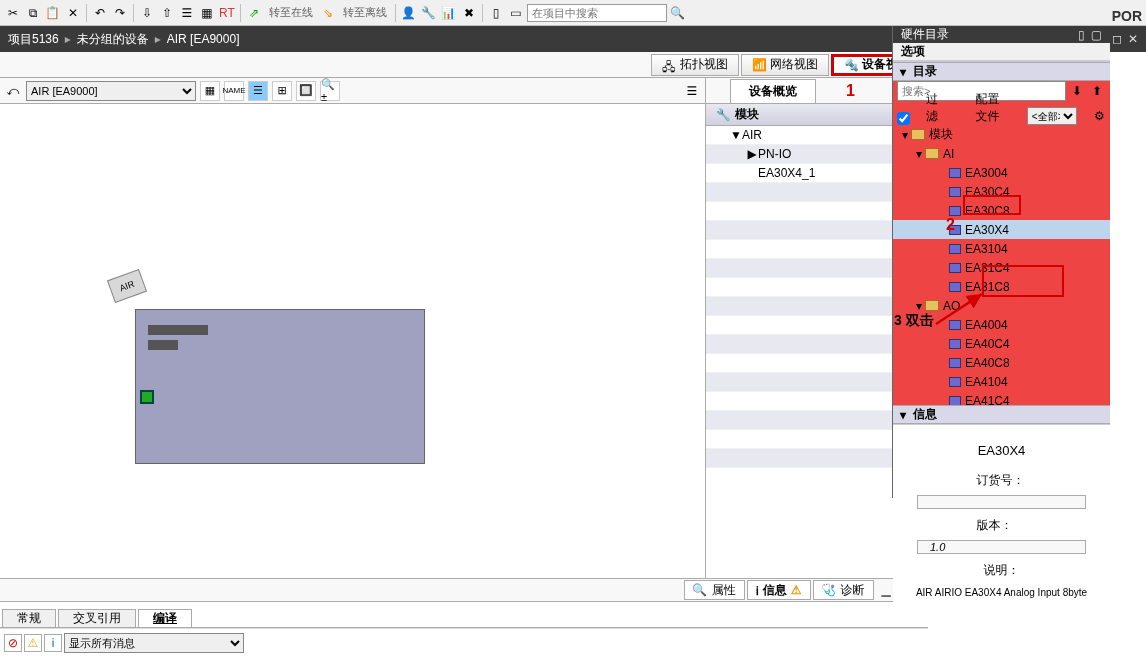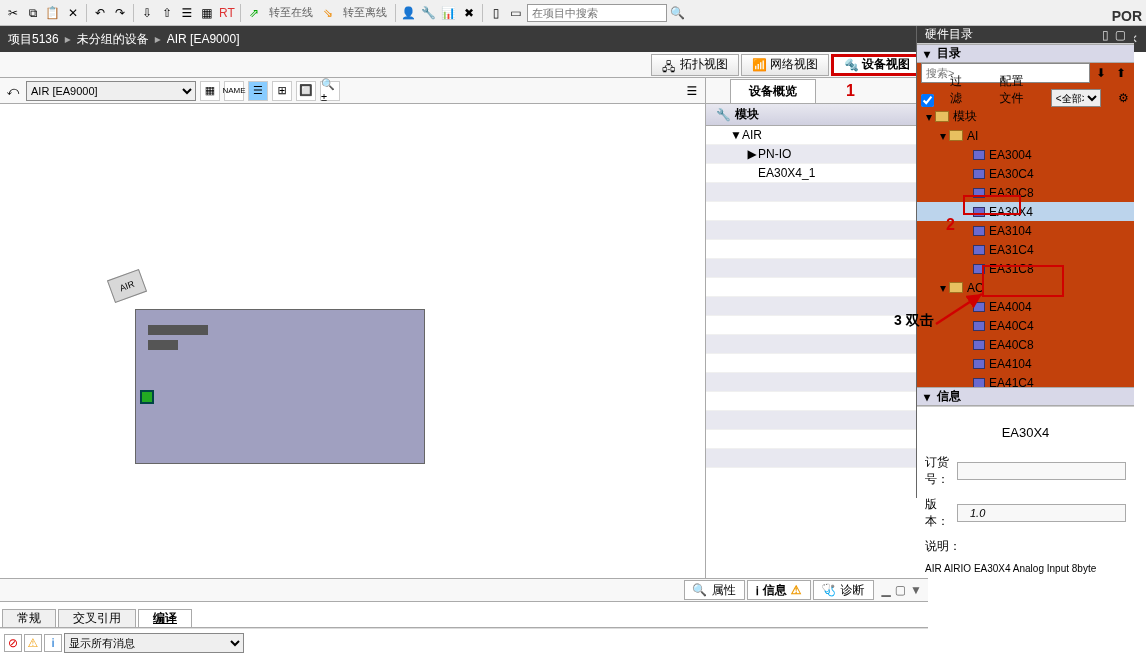--- a/index.html
+++ b/index.html
@@ -49,39 +49,39 @@
 .info-tab { height: 20px; border: 1px solid #aaa; background: #fff; padding: 0 8px; display: flex; align-items: center; gap: 4px; font-size: 11px; cursor:pointer;}
 .info-tab.active { font-weight: bold; }
 .win-icons { display: flex; gap: 4px; margin-left: 6px; color: #666;}
 .bottom-tabs { position: absolute; left: 0; top: 602px; width: 928px; height: 26px; display: flex; align-items: flex-end; border-bottom: 1px solid #aaa; background: #fff; }
 .btab { padding: 0 14px; border: 1px solid #aaa; border-bottom: none; margin-left: 2px; background: #f0f0f0; font-size: 12px; cursor:pointer;}
 .btab.active { background: #fff; font-weight: bold; text-decoration: underline; }
 .msg-bar { position: absolute; left: 0; top: 628px; width: 928px; height: 28px; display: flex; align-items: center; padding: 0 4px; gap: 2px; background: #fff; border-top: 1px solid #ddd;}
 .msg-icon { width: 18px; height: 18px; border: 1px solid #aaa; display: flex; align-items: center; justify-content: center; font-size: 12px; }
 .msg-select { width: 180px; height: 20px; border: 1px solid #888; font-size: 11px; }
 
-.right-panel { position: absolute; left: 916px; top: 26px; width: 218px; height: 472px; border-left: 1px solid #666; background: #c2410c; display: flex; flex-direction: column;}
+.right-panel { position: absolute; left: 892px; top: 26px; width: 218px; height: 472px; border-left: 1px solid #666; background: #ef4444; display: flex; flex-direction: column;}
 .rp-title { height: 26px; background: #3a3a3a; color: #fff; display: flex; align-items: center; padding: 0 8px; font-size: 13px; justify-content: space-between;}
 .rp-opt { height: 26px; background: #f0f0f0; border-bottom: 1px solid #ccc; display: flex; align-items: center; padding: 0 8px; font-weight: bold;}
 .rp-section { height: 22px; background: #d8d8e8; border-top: 1px solid #aaa; border-bottom: 1px solid #aaa; display: flex; align-items: center; padding: 0 4px; gap: 4px; font-weight: bold;}
 .rp-search-row { height: 26px; display: flex; align-items: center; padding: 0 4px; gap: 2px;}
 .rp-search { flex: 1; height: 20px; border: 1px solid #888; font-size: 11px; padding: 0 4px;}
 .rp-filter-row { height: 24px; display: flex; align-items: flex-end; padding: 0 4px; gap: 16px; font-size: 11px;}
 .rp-profile { width: 50px; height: 18px; border: 1px solid #888; font-size: 10px;}
 .cat-tree { flex: 0 0 280px; overflow: auto; position: relative; font-size: 11px; }
 .cat-row { height: 19px; display: flex; align-items: center; padding-left: 4px; }
 .cat-icon { width: 12px; height: 10px; background: #6a6ad0; border: 1px solid #336; margin-right: 4px; display:inline-block;}
 .folder-icon { width: 14px; height: 11px; background: #e8c060; border: 1px solid #a07020; margin-right: 4px; display:inline-block;}
 .redbox1 { position: absolute; border: 2px solid #d00000; left: 963px; top: 195px; width: 58px; height: 20px; z-index: 10;}
 .red-annot2 { position: absolute; left: 946px; top: 216px; color: #d00000; font-size: 16px; font-weight: bold; z-index: 10;}
 .redbox2 { position: absolute; border: 2px solid #d00000; left: 982px; top: 265px; width: 82px; height: 32px; z-index: 10;}
 .red-annot3 { position: absolute; left: 894px; top: 312px; color: #000000; font-size: 14px; font-weight: bold; z-index: 10;}
 .red-arrow { position: absolute; left: 932px; top: 288px; z-index: 10; }
 .info-section { background: #fff; }
-.info-label-row { padding: 4px 8px; font-size: 11px; display: flex; align-items: center; gap: 6px;}
+.info-label-row { padding: 4px 8px; font-size: 11px; display: flex; align-items: center; gap: 6px; flex-direction: column;}
 .info-input { height: 18px; border: 1px solid #aaa; background: #f8f8f8; flex: 1; font-size: 11px; padding: 0 12px; font-style: italic;}
 .device-name-big { text-align: center; padding: 18px 0 10px 0; font-size: 13px;}
 .chev { width: 12px; display: inline-block; text-align: center;}
 </style>
 </head>
 <body>
 
 <div class="toolbar-top">
   <span class="tb-icon">✂</span>
   <span class="tb-icon">⧉</span>
@@ -267,20 +267,21 @@
 </div>
 
 <div class="right-panel">
   <div class="rp-title">
     <span>硬件目录</span>
     <span class="win-ctrl">
         <span>▯</span>
         <span>▢</span>
       </span>
   </div>
+  <div class="rp-opt">选项</div>
   <div style="height:20px;background:#f8f8f8;border-bottom:1px solid #ccc"></div>
   <div class="rp-section">
       <span class="chev">▾</span>
       <span>目录</span>
     </div>
   <div class="rp-search-row">
     <input class="rp-search" placeholder="搜索&gt;" style="">
     <span class="tb-icon">⬇</span>
     <span class="tb-icon">⬆</span>
   </div>

